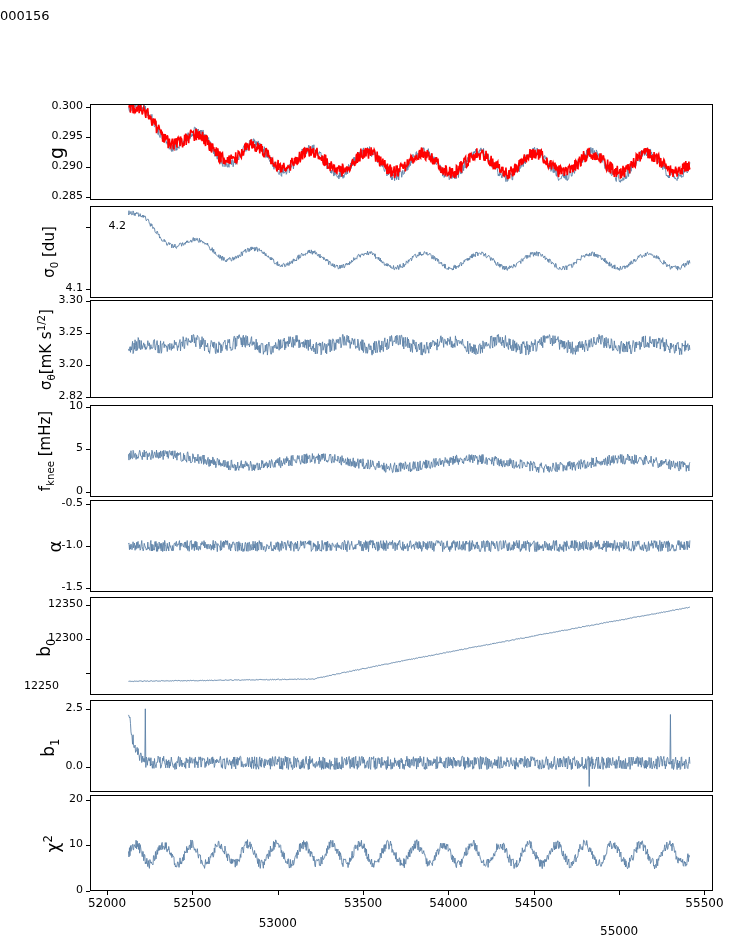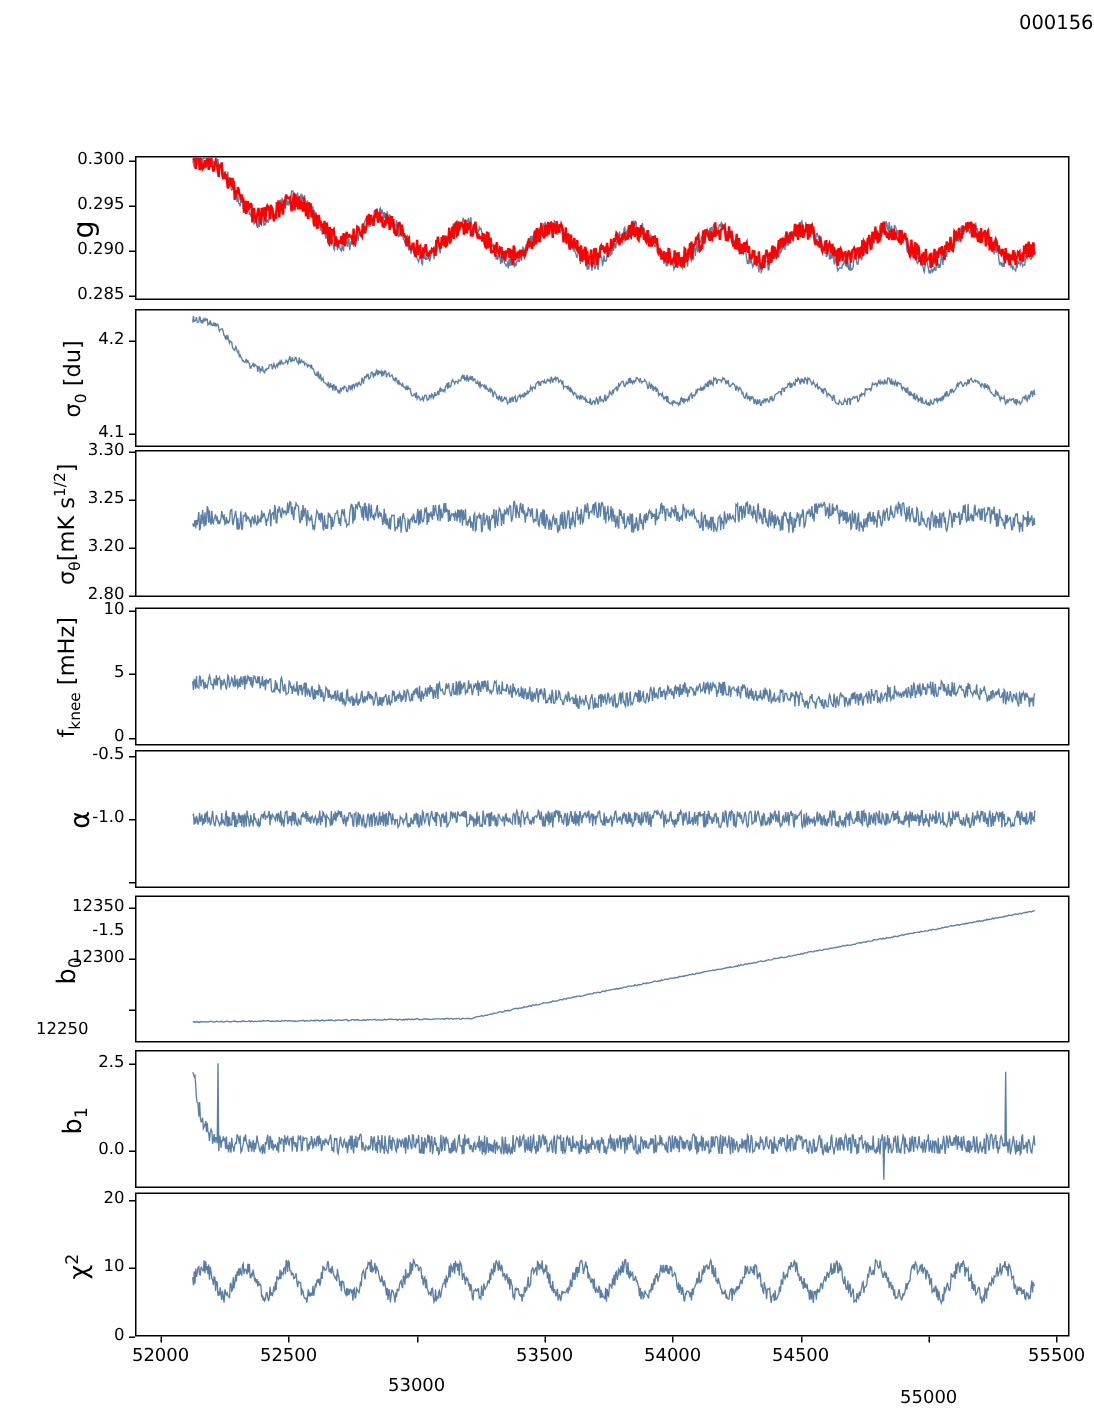--- a/index.html
+++ b/index.html
@@ -1,18 +1,18 @@
 <!DOCTYPE html>
 <html><head>
 <meta charset="utf-8">
 <style>
   html,body{margin:0;padding:0;background:#ffffff;}
   body{width:729px;height:944px;font-family:"DejaVu Sans",sans-serif;color:#000;}
   #root{position:relative;width:729px;height:944px;}
-  .title{position:absolute;top:8px;left:0;width:729px;text-align:right;font-size:13px;color:#000;}
+  .title{position:absolute;top:8px;left:0;width:729px;text-align:left;font-size:13px;color:#000;}
   .panel{position:absolute;box-sizing:border-box;border:1px solid #000;background:#fff;overflow:hidden;}
   .panel svg{display:block;width:100%;height:100%;}
   .ylabel{position:absolute;font-size:15px;color:#000;transform-origin:50% 50%;white-space:nowrap;}
   .ylab-rot{transform:rotate(-90deg);}
   .ytick{position:absolute;font-size:11px;color:#000;text-align:right;white-space:nowrap;}
   .xtick{position:absolute;font-size:12px;color:#000;text-align:center;white-space:nowrap;}
   .xlabel{position:absolute;font-size:17px;color:#000;text-align:center;width:729px;left:0;}
   .tickmark{position:absolute;background:#000;}
   sub{font-size:0.68em;}
   sup{font-size:0.68em;}
@@ -72,37 +72,37 @@
 <div class="ytick" style="left: 0px; width: 83px; top: 189px;">0.285</div>
     <div class="tickmark" style="left: 86px; top: 197px; width: 4px; height: 1px;"></div>
     <div class="ytick" style="left: 0px; width: 83px; top: 159px;">0.290</div>
     <div class="tickmark" style="left: 86px; top: 167px; width: 4px; height: 1px;"></div>
     <div class="ytick" style="left: 0px; width: 83px; top: 129px;">0.295</div>
     <div class="tickmark" style="left: 86px; top: 137px; width: 4px; height: 1px;"></div>
     <div class="ytick" style="left: 0px; width: 83px; top: 99px;">0.300</div>
     <div class="tickmark" style="left: 86px; top: 107px; width: 4px; height: 1px;"></div>
     <div class="ytick" style="left: 0px; width: 83px; top: 280.8px;">4.1</div>
     <div class="tickmark" style="left: 86px; top: 288.8px; width: 4px; height: 1px;"></div>
-    <div class="ytick" style="left: 0px; width: 83px; top: 219.467px;">4.2</div>
+    <div class="ytick" style="left: 0px; width: 83px; top: 219.467px; padding-left: 43px;">4.2</div>
     <div class="tickmark" style="left: 86px; top: 227.467px; width: 4px; height: 1px;"></div>
-    <div class="ytick" style="left: 0px; width: 83px; top: 388.727px;">2.80</div>
+    <div class="ytick" style="left: 0px; width: 83px; top: 388.727px;">2.82</div>
     <div class="tickmark" style="left: 86px; top: 396.727px; width: 4px; height: 1px;"></div>
     <div class="ytick" style="left: 0px; width: 83px; top: 356.909px;">3.20</div>
     <div class="tickmark" style="left: 86px; top: 364.909px; width: 4px; height: 1px;"></div>
     <div class="ytick" style="left: 0px; width: 83px; top: 325.091px;">3.25</div>
     <div class="tickmark" style="left: 86px; top: 333.091px; width: 4px; height: 1px;"></div>
     <div class="ytick" style="left: 0px; width: 83px; top: 293.273px;">3.30</div>
     <div class="tickmark" style="left: 86px; top: 301.273px; width: 4px; height: 1px;"></div>
     <div class="ytick" style="left: 0px; width: 83px; top: 483.889px;">0</div>
     <div class="tickmark" style="left: 86px; top: 491.889px; width: 4px; height: 1px;"></div>
     <div class="ytick" style="left: 0px; width: 83px; top: 441.296px;">5</div>
     <div class="tickmark" style="left: 86px; top: 449.296px; width: 4px; height: 1px;"></div>
     <div class="ytick" style="left: 0px; width: 83px; top: 398.704px;">10</div>
     <div class="tickmark" style="left: 86px; top: 406.704px; width: 4px; height: 1px;"></div>
-    <div class="ytick" style="left: 0px; width: 83px; top: 613px;">-1.5</div>
+    <div class="ytick" style="left: 0px; width: 83px; top: 580px;">-1.5</div>
     <div class="tickmark" style="left: 86px; top: 587.818px; width: 4px; height: 1px;"></div>
     <div class="ytick" style="left: 0px; width: 83px; top: 538px;">-1.0</div>
     <div class="tickmark" style="left: 86px; top: 546px; width: 4px; height: 1px;"></div>
     <div class="ytick" style="left: 0px; width: 83px; top: 496.182px;">-0.5</div>
     <div class="tickmark" style="left: 86px; top: 504.182px; width: 4px; height: 1px;"></div>
     <div class="ytick" style="left: 0px; width: 83px; top: 679px; text-align: center;">12250</div>
     <div class="tickmark" style="left: 86px; top: 673.222px; width: 4px; height: 1px;"></div>
     <div class="ytick" style="left: 0px; width: 83px; top: 631.194px;">12300</div>
     <div class="tickmark" style="left: 86px; top: 639.194px; width: 4px; height: 1px;"></div>
     <div class="ytick" style="left: 0px; width: 83px; top: 597.167px;">12350</div>

